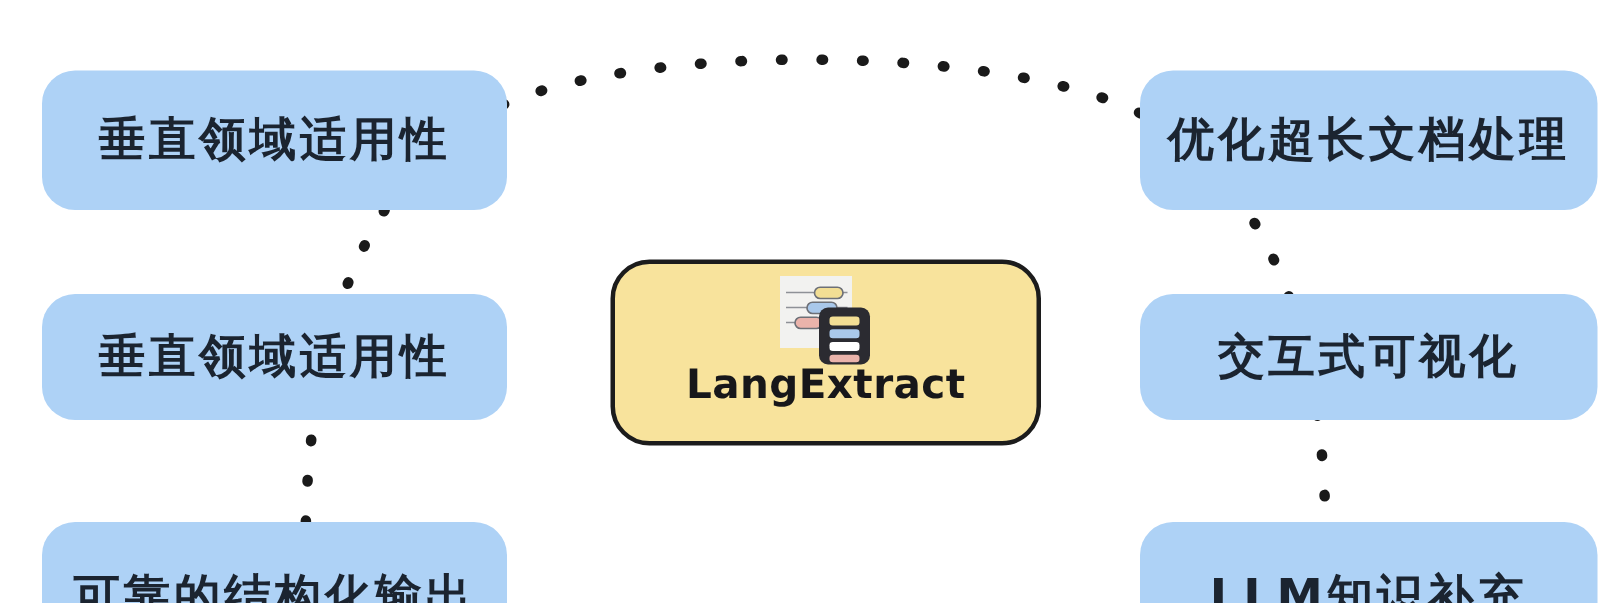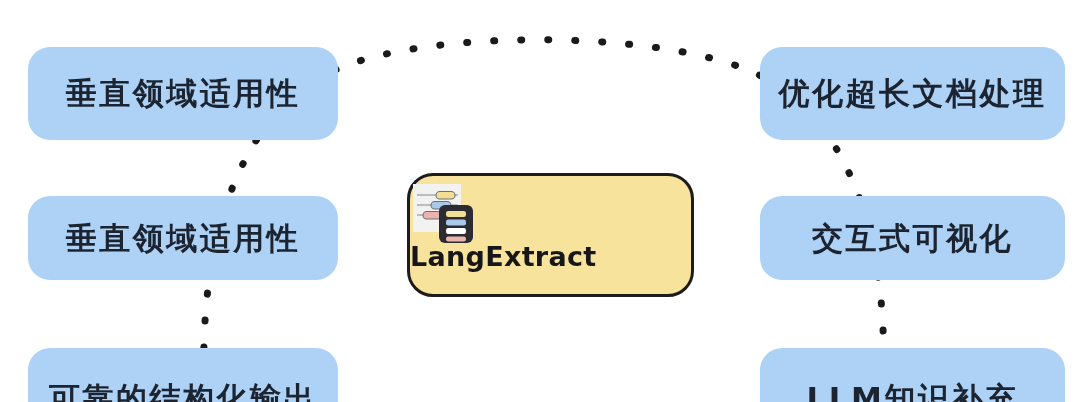--- a/index.html
+++ b/index.html
@@ -64,20 +64,21 @@
     left: 407px;
     top: 173px;
     width: 287px;
     height: 124px;
     background: #f8e39c;
     border: 3px solid #1c1c1c;
     border-radius: 26px;
     box-sizing: border-box;
     display: flex;
     flex-direction: column;
+    align-items: center;
     justify-content: flex-start;
     padding-top: 5px;
   }
   #center-logo {
     position: relative;
     width: 68px;
     height: 68px;
     margin-bottom: -6px;
   }
   #center-title {

